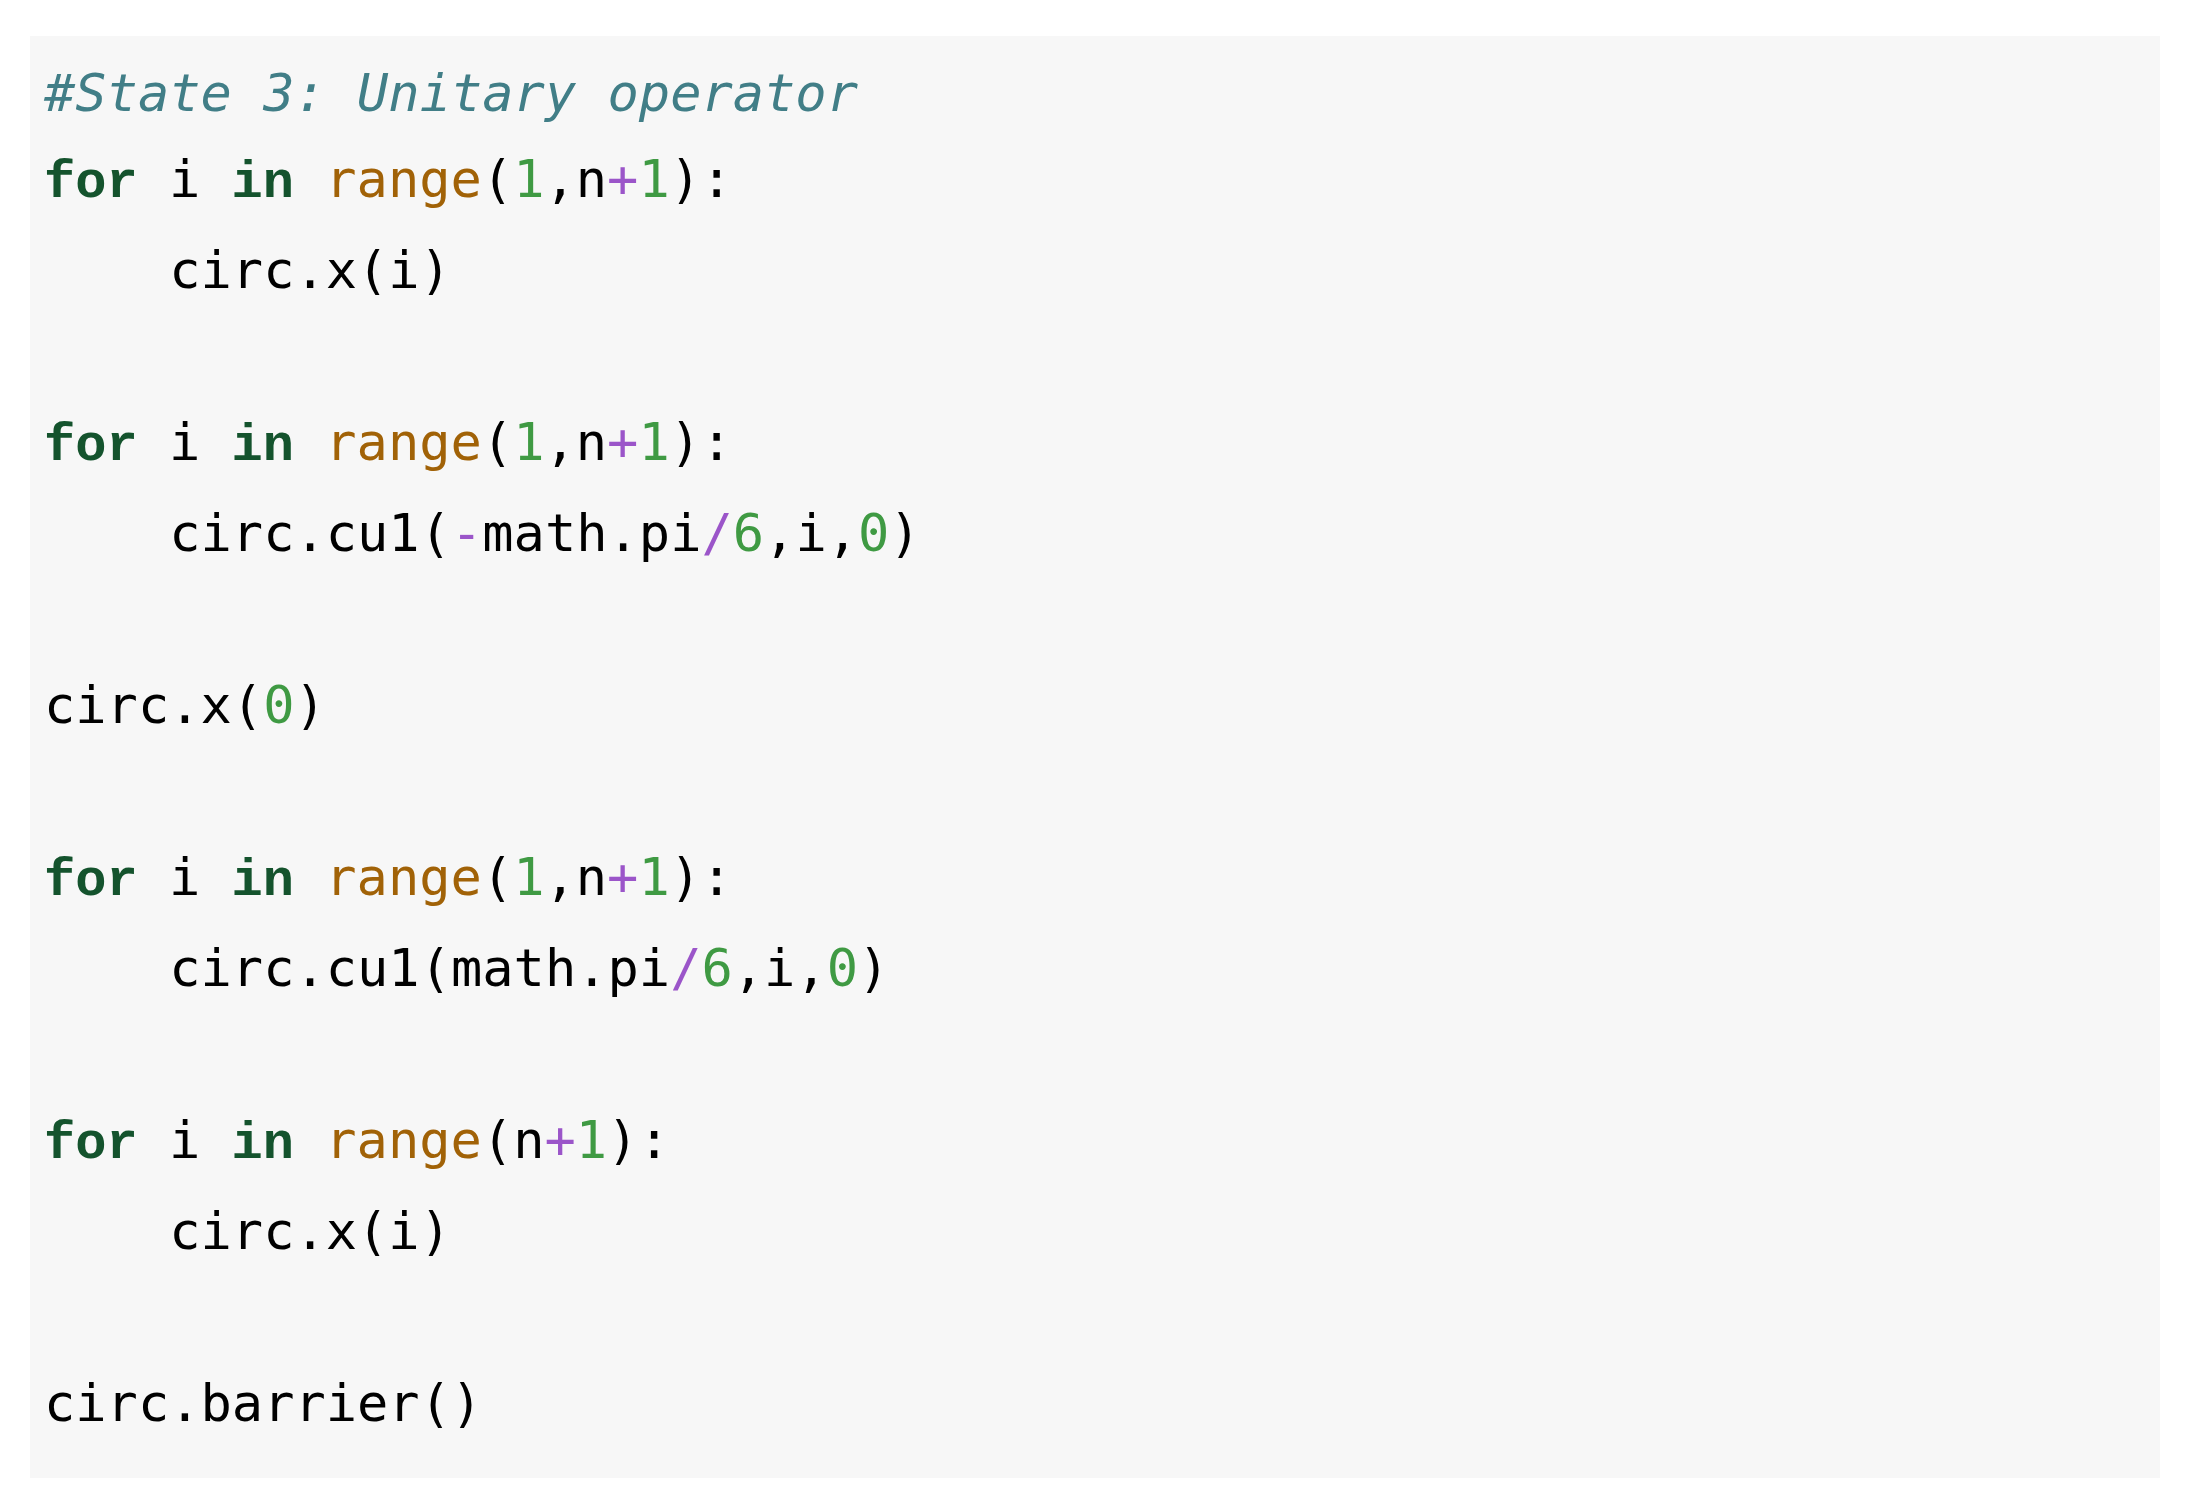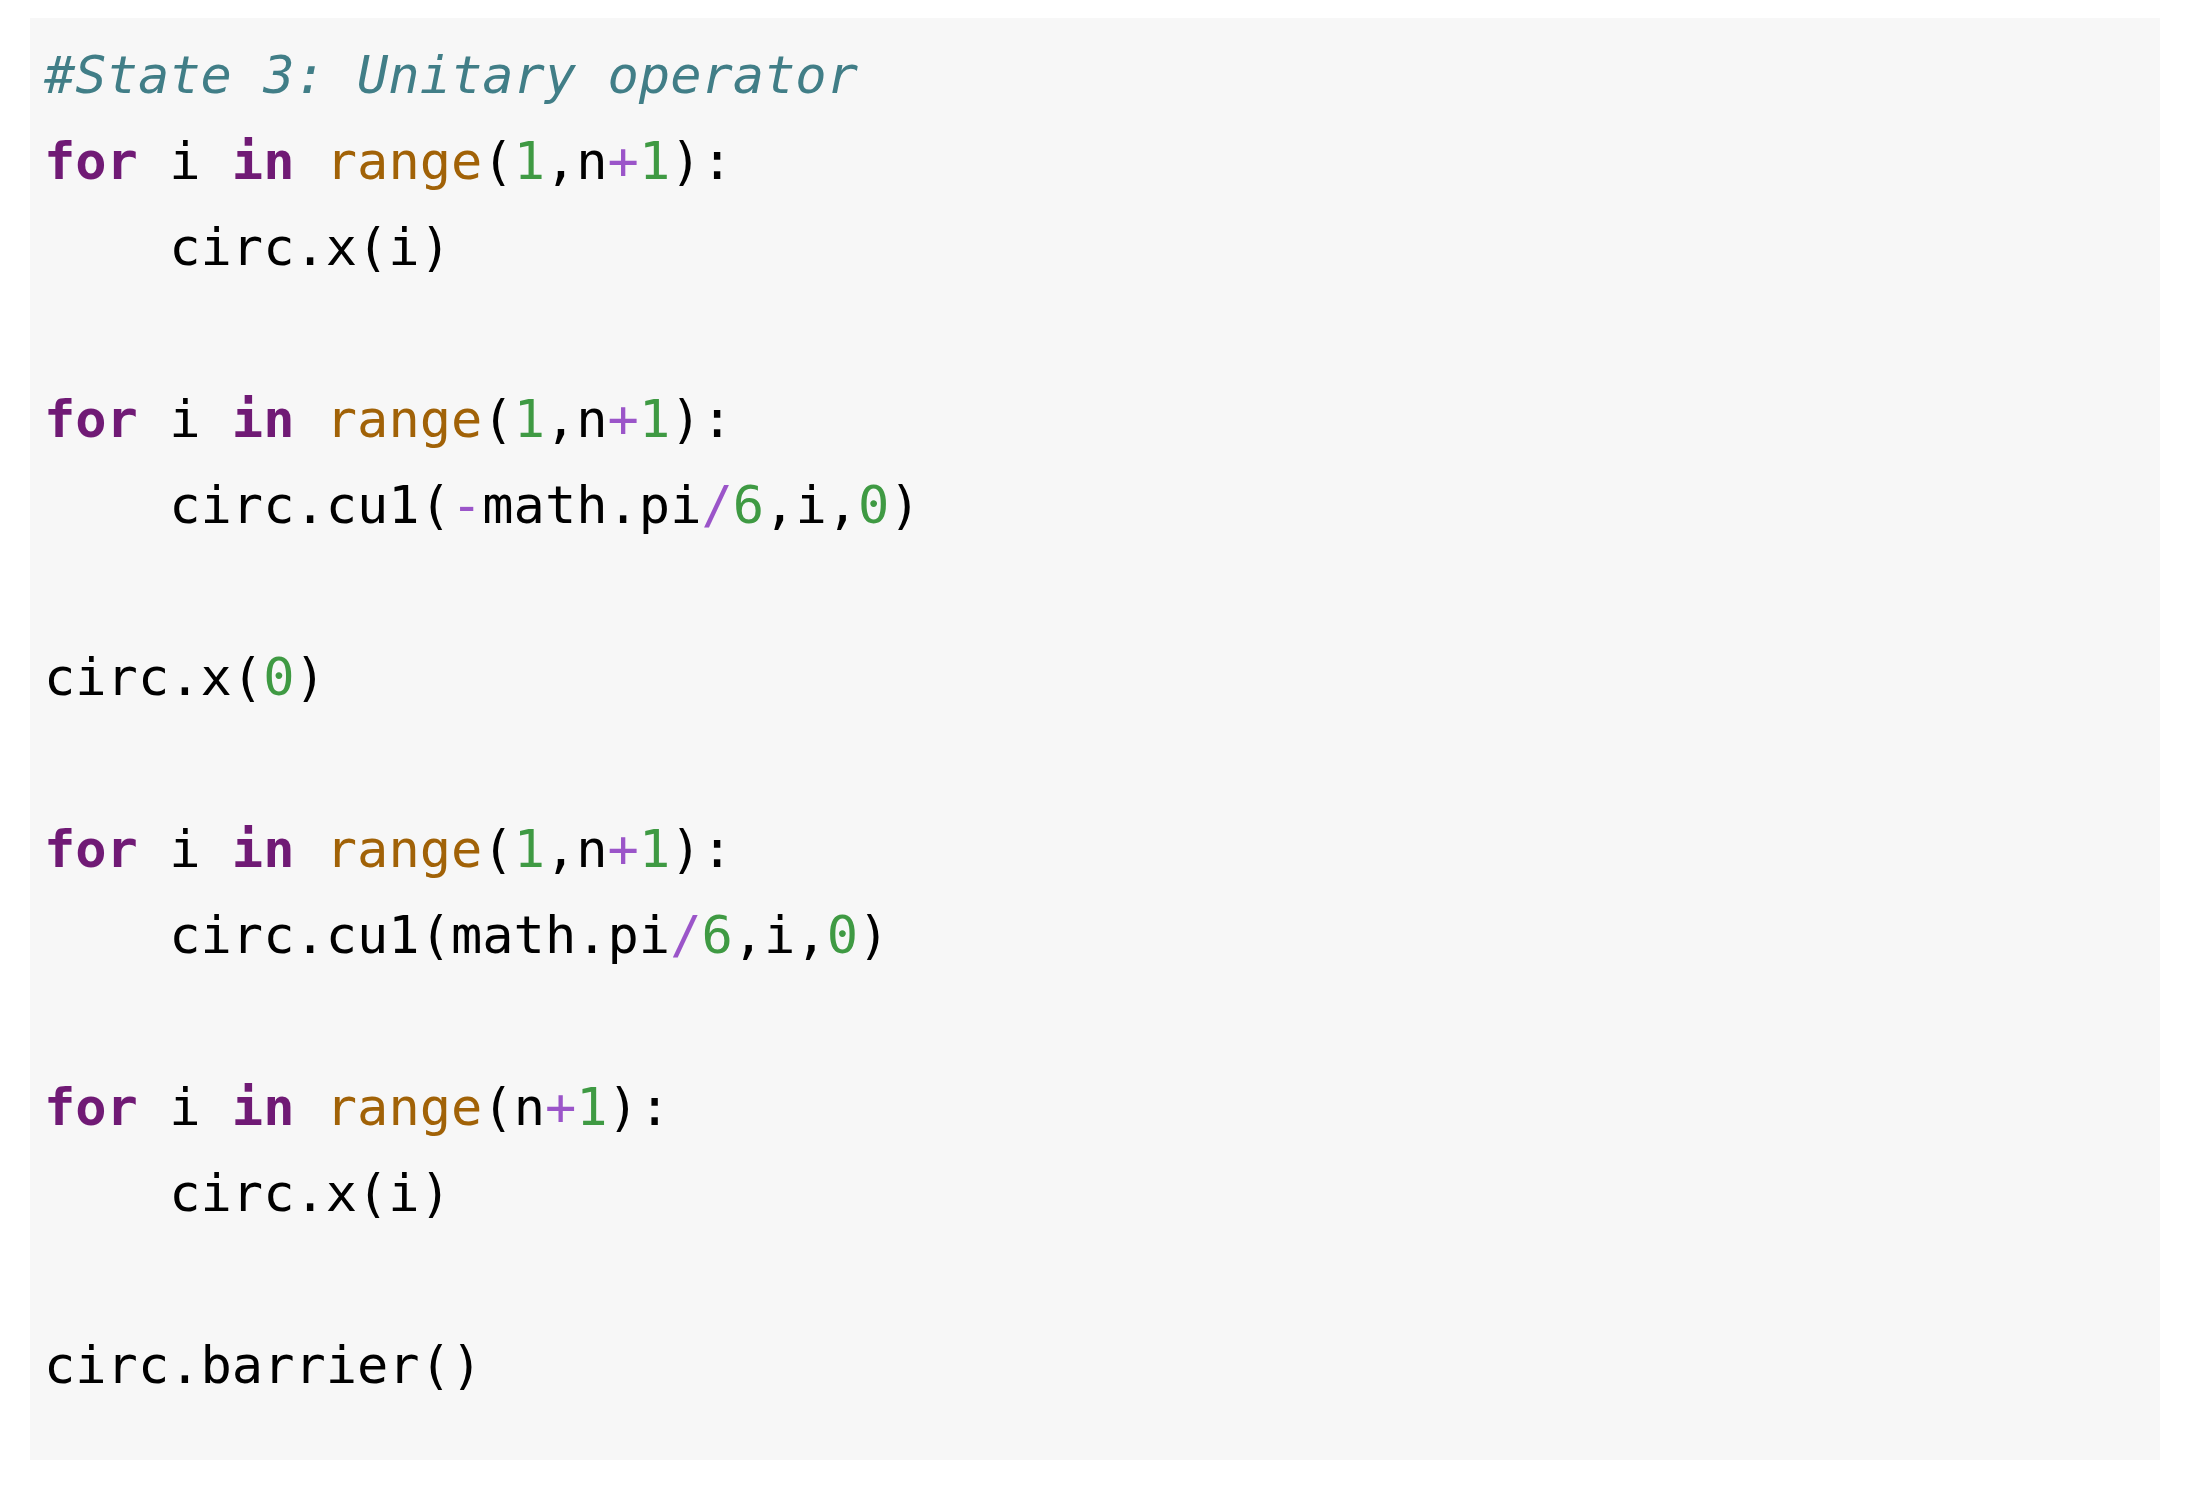--- a/index.html
+++ b/index.html
@@ -18,21 +18,21 @@
     position: relative;
     width: 2193px;
     height: 1497px;
     background: #ffffff;
   }
 
   
   #code-cell {
     position: absolute;
     left: 30px;
-    top: 18px;
+    top: 36px;
     width: 2130px;
     height: 1442px;
     background: #f7f7f7;
     box-sizing: border-box;
     overflow: hidden;
   }
 
   #code-listing {
     margin: 0;
     padding: 14px 0 0 14px;
@@ -52,22 +52,23 @@
   .code-line.blank {
     min-height: 86px;
   }
 
   
   .tok-comment {
     color: #417e87;
     font-style: italic;
   }
   .tok-keyword {
-    color: #701a75;
+    color: #14532d;
     font-weight: bold;
+    font-family: Liberation Mono, monospace;
   }
   .tok-builtin {
     color: #a16207;
   }
   .tok-number {
     color: #3f9a43;
   }
   .tok-operator {
     color: #9b55c9;
   }

